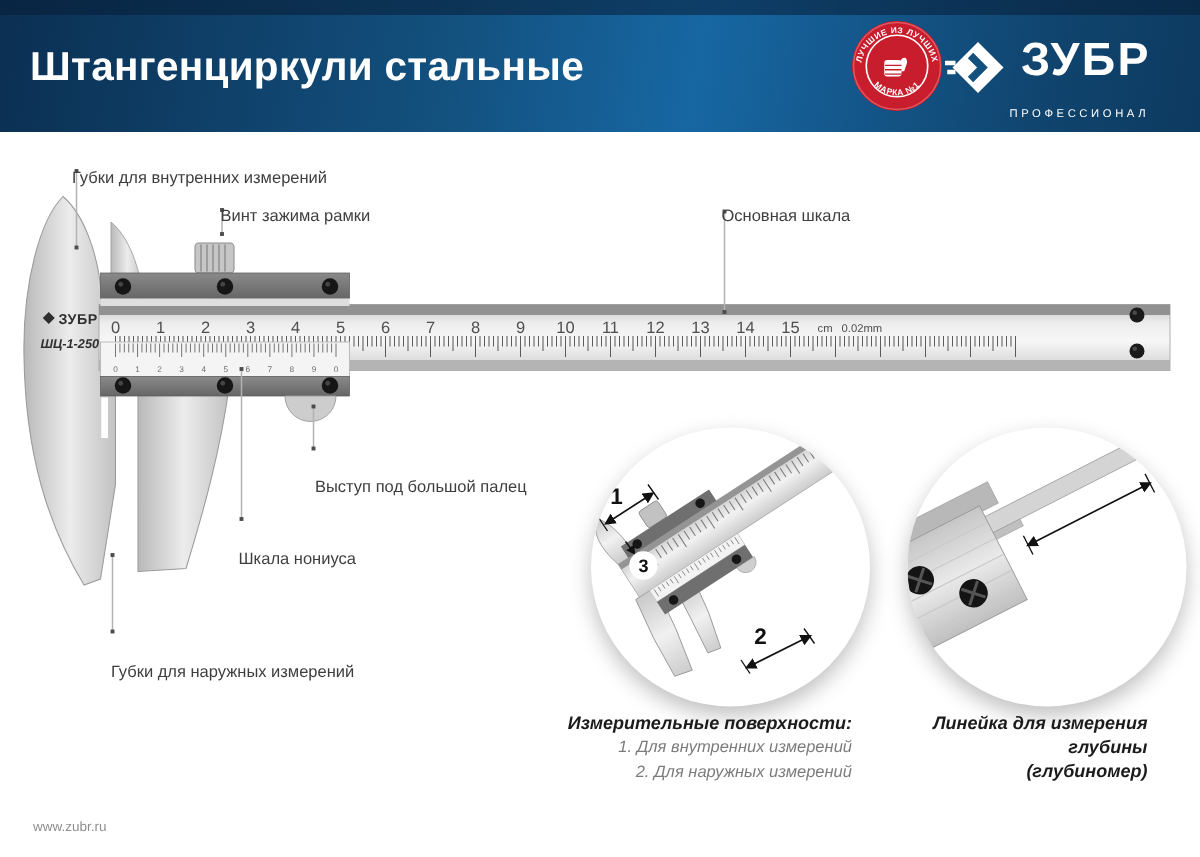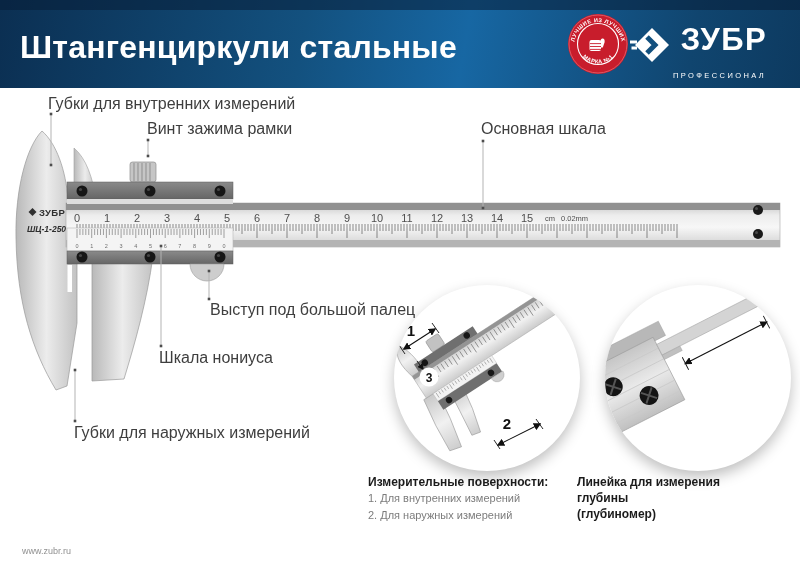--- a/index.html
+++ b/index.html
@@ -2,31 +2,31 @@
 <html><head>
 <meta charset="utf-8">
 <style>
   html,body{margin:0;padding:0;background:#fff;font-family:"Liberation Sans",sans-serif;}
   .page{position:relative;width:800px;height:571px;background:#fff;overflow:hidden;}
 
   
   .header{position:absolute;left:0;top:0;width:800px;height:88px;
     background:linear-gradient(100deg,#0b2f52 0%,#13517f 38%,#1767a3 58%,#10456f 86%,#0d3a60 100%);}
   .header::before{content:"";position:absolute;left:0;top:0;right:0;height:10px;background:rgba(7,30,54,.55);}
-  .header-title{position:absolute;left:20px;top:29px;color:#fff;font-size:32px;font-weight:bold;letter-spacing:.2px;white-space:nowrap;}
+  .header-title{position:absolute;left:20px;top:29px;color:#fff;font-size:27px;font-weight:bold;letter-spacing:.2px;white-space:nowrap;}
   .badge{position:absolute;left:567px;top:13px;width:62px;height:62px;}
   .logo{position:absolute;left:630px;top:25px;display:flex;align-items:flex-start;}
   .logo-icon{width:40px;height:38px;margin-top:1px;}
   .logo-textcol{margin-left:3px;display:flex;flex-direction:column;align-items:flex-end;}
   .logo-text{color:#fff;font-size:31px;font-weight:bold;line-height:30px;letter-spacing:1.5px;}
   .logo-sub{color:#fff;font-size:7.5px;letter-spacing:2.4px;margin-top:16px;margin-right:1px;}
 
   
   .diagram-svg{position:absolute;left:0;top:88px;}
-  .callout{position:absolute;font-size:16px;color:#3e3e3e;white-space:nowrap;}
+  .callout{position:absolute;font-size:11px;color:#3e3e3e;white-space:nowrap;margin-top:18px;}
   #co-inner{left:48px;top:95px;}
   #co-screw{left:147px;top:120px;}
   #co-mainscale{left:481px;top:120px;}
   #co-thumb{left:210px;top:301px;}
   #co-vernier{left:159px;top:349px;}
   #co-outer{left:74px;top:424px;}
 
   .scale-num{font-size:11px;fill:#4f4f4f;}
   .unit-text{font-size:7.5px;fill:#4f4f4f;}
   .vern-num{font-size:5.5px;fill:#6e6e6e;}
@@ -35,21 +35,21 @@
 
   
   .detail-circle{position:absolute;width:186px;height:186px;border-radius:50%;background:#fff;
     box-shadow:0 6px 14px rgba(0,0,0,.25);overflow:hidden;}
   #circle1{left:394px;top:285px;}
   #circle2{left:605px;top:285px;}
   .marker-num{font-size:15px;font-weight:bold;fill:#111;}
   .marker-num3{font-size:12px;font-weight:bold;fill:#111;}
 
   
-  .caption{position:absolute;text-align:left;}
+  .caption{position:absolute;text-align:right;font-style:italic;}
   #surfaces-caption{left:368px;top:474px;width:200px;}
   #depth-caption{left:577px;top:474px;width:188px;}
   .caption-title{font-size:12px;font-weight:bold;color:#1b1b1b;line-height:16px;}
   .caption-item{font-size:11px;color:#7c7c7c;line-height:16.5px;}
 
   .footer-url{position:absolute;left:22px;top:546px;font-size:9px;color:#909090;}
 </style>
 </head>
 <body>
 

